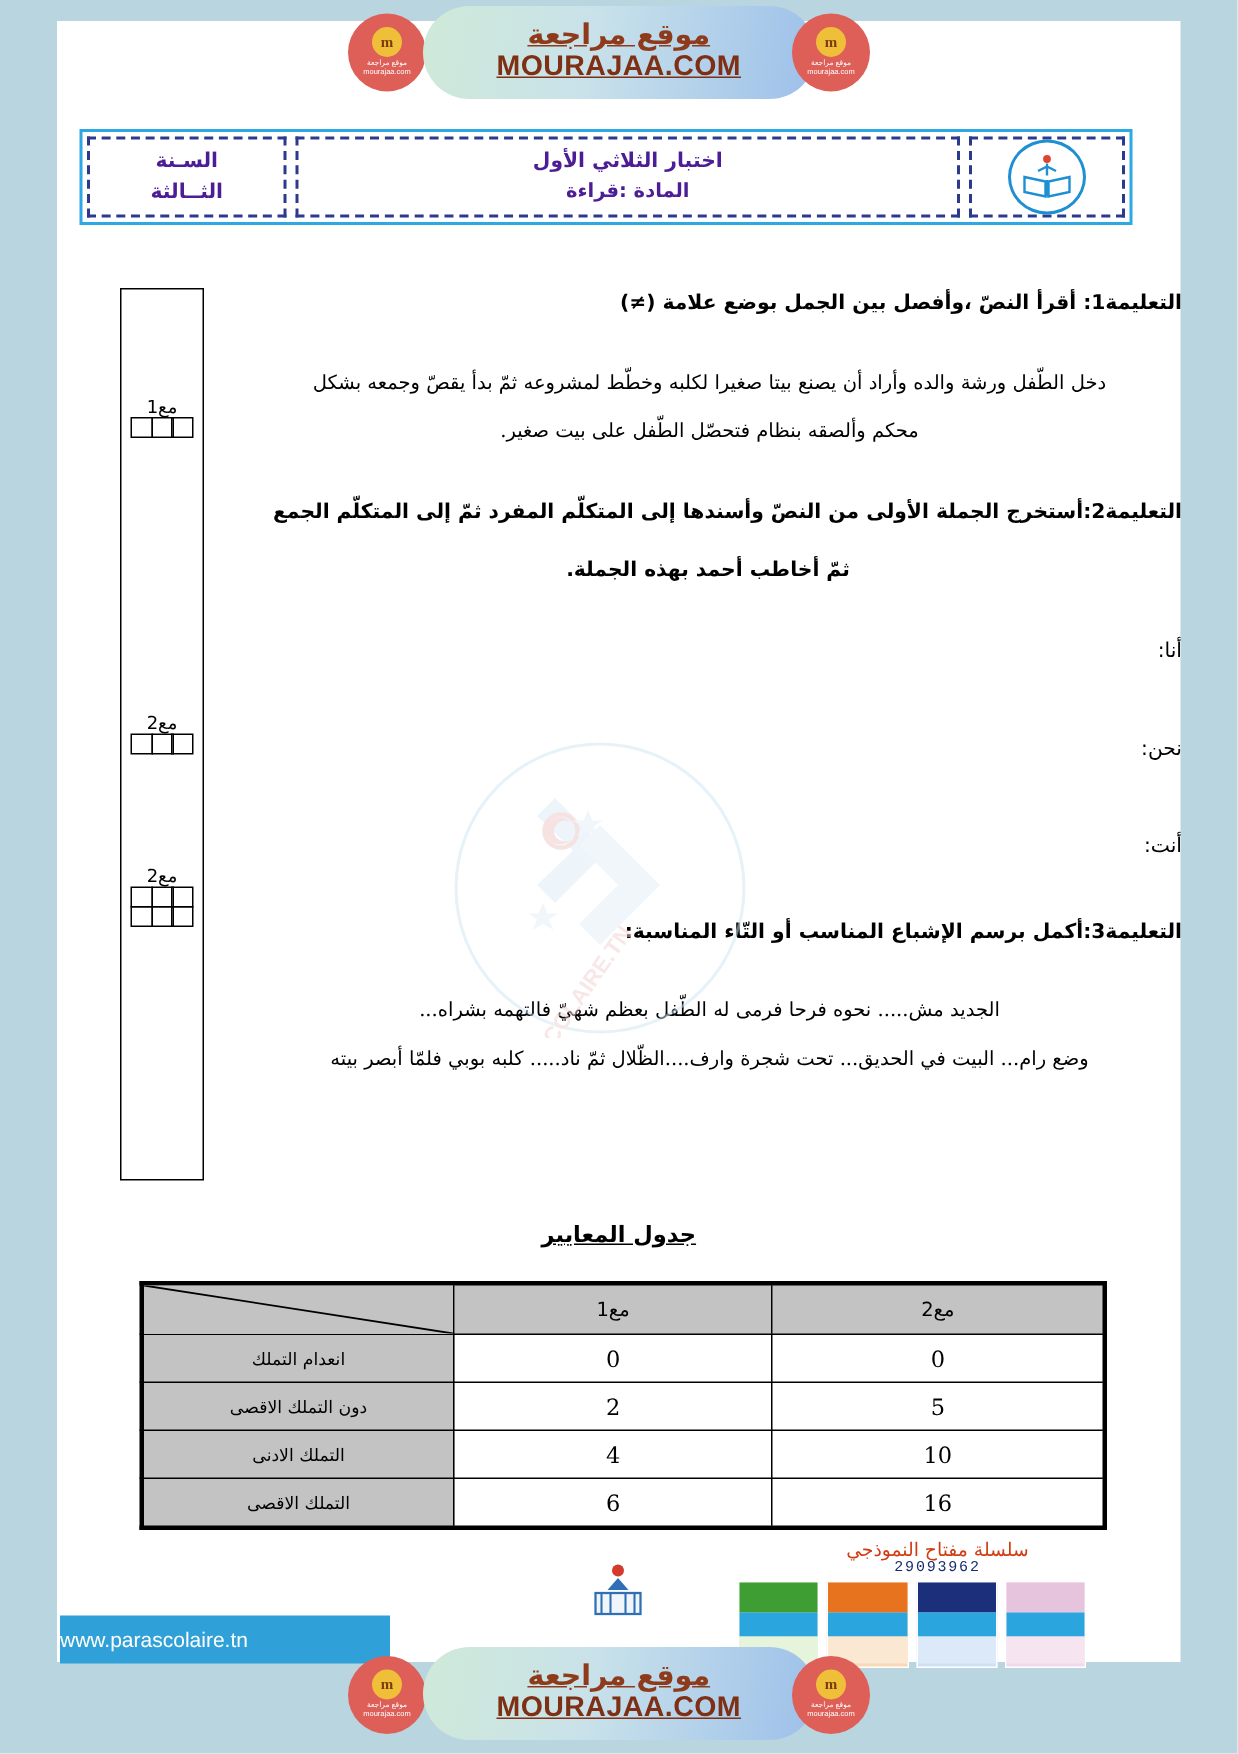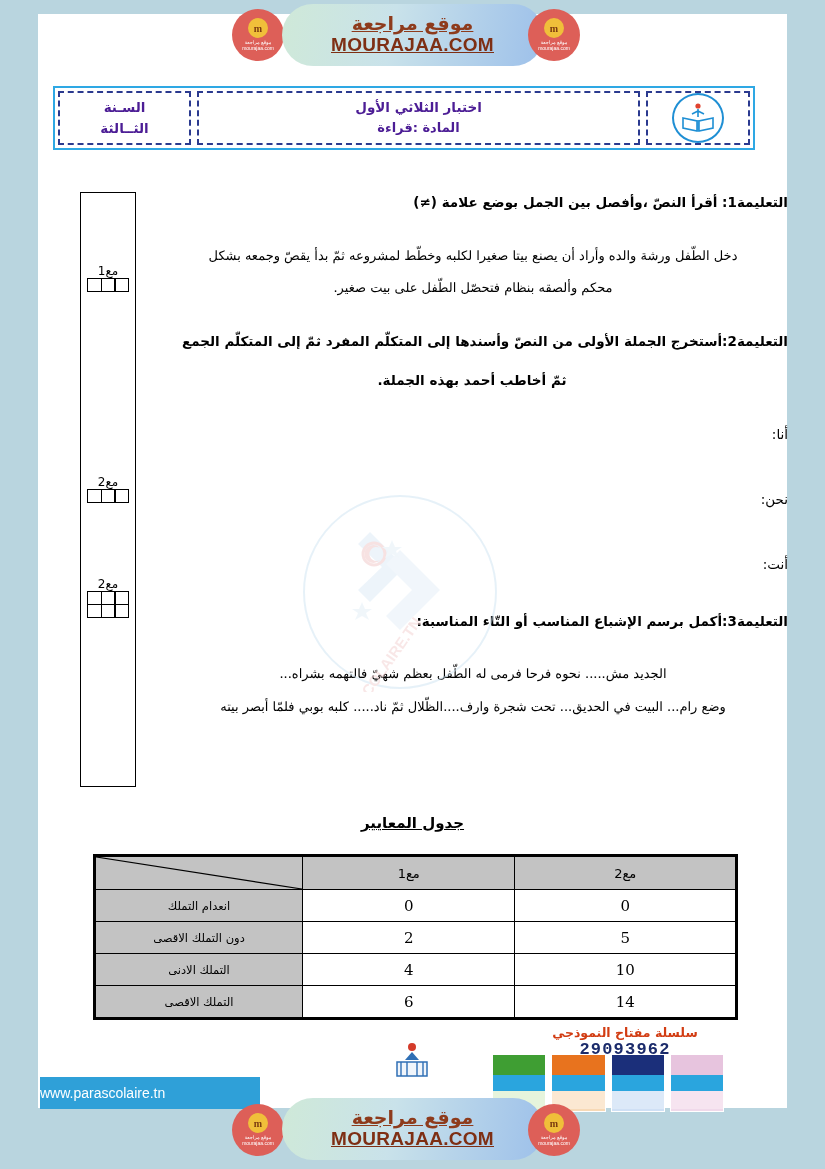--- a/index.html
+++ b/index.html
@@ -315,28 +315,28 @@
     left: 530px;
     top: 1025px;
     width: 190px;
     text-align: center;
     z-index: 25;
     direction: rtl;
   }
   .foot-series .s-ar {
     font-family: "DejaVu Sans", sans-serif;
     font-size: 12.5px;
-    font-weight: bold;
+    font-weight: normal;
     color: #d23c12;
     letter-spacing: .5px;
   }
   .foot-series .s-num {
     font-family: "Liberation Mono", monospace;
-    font-size: 17px;
-    font-weight: bold;
+    font-size: 10px;
+    font-weight: normal;
     color: #1b2b6b;
     letter-spacing: 1.2px;
   }
   .foot-books {
     position: absolute;
     left: 492px;
     top: 1054px;
     width: 232px;
     height: 56px;
     display: flex;
@@ -502,21 +502,21 @@
         <td>5</td>
         <td>2</td>
         <td class="lbl">دون التملك الاقصى</td>
       </tr>
       <tr>
         <td>10</td>
         <td>4</td>
         <td class="lbl">التملك الادنى</td>
       </tr>
       <tr>
-        <td>14</td>
+        <td>16</td>
         <td>6</td>
         <td class="lbl">التملك الاقصى</td>
       </tr>
     </tbody>
   </table>
 </div>
 
 <div class="foot-series">
   <div class="s-ar">سلسلة مفتاح النموذجي</div>
   <div class="s-num">29093962</div>

